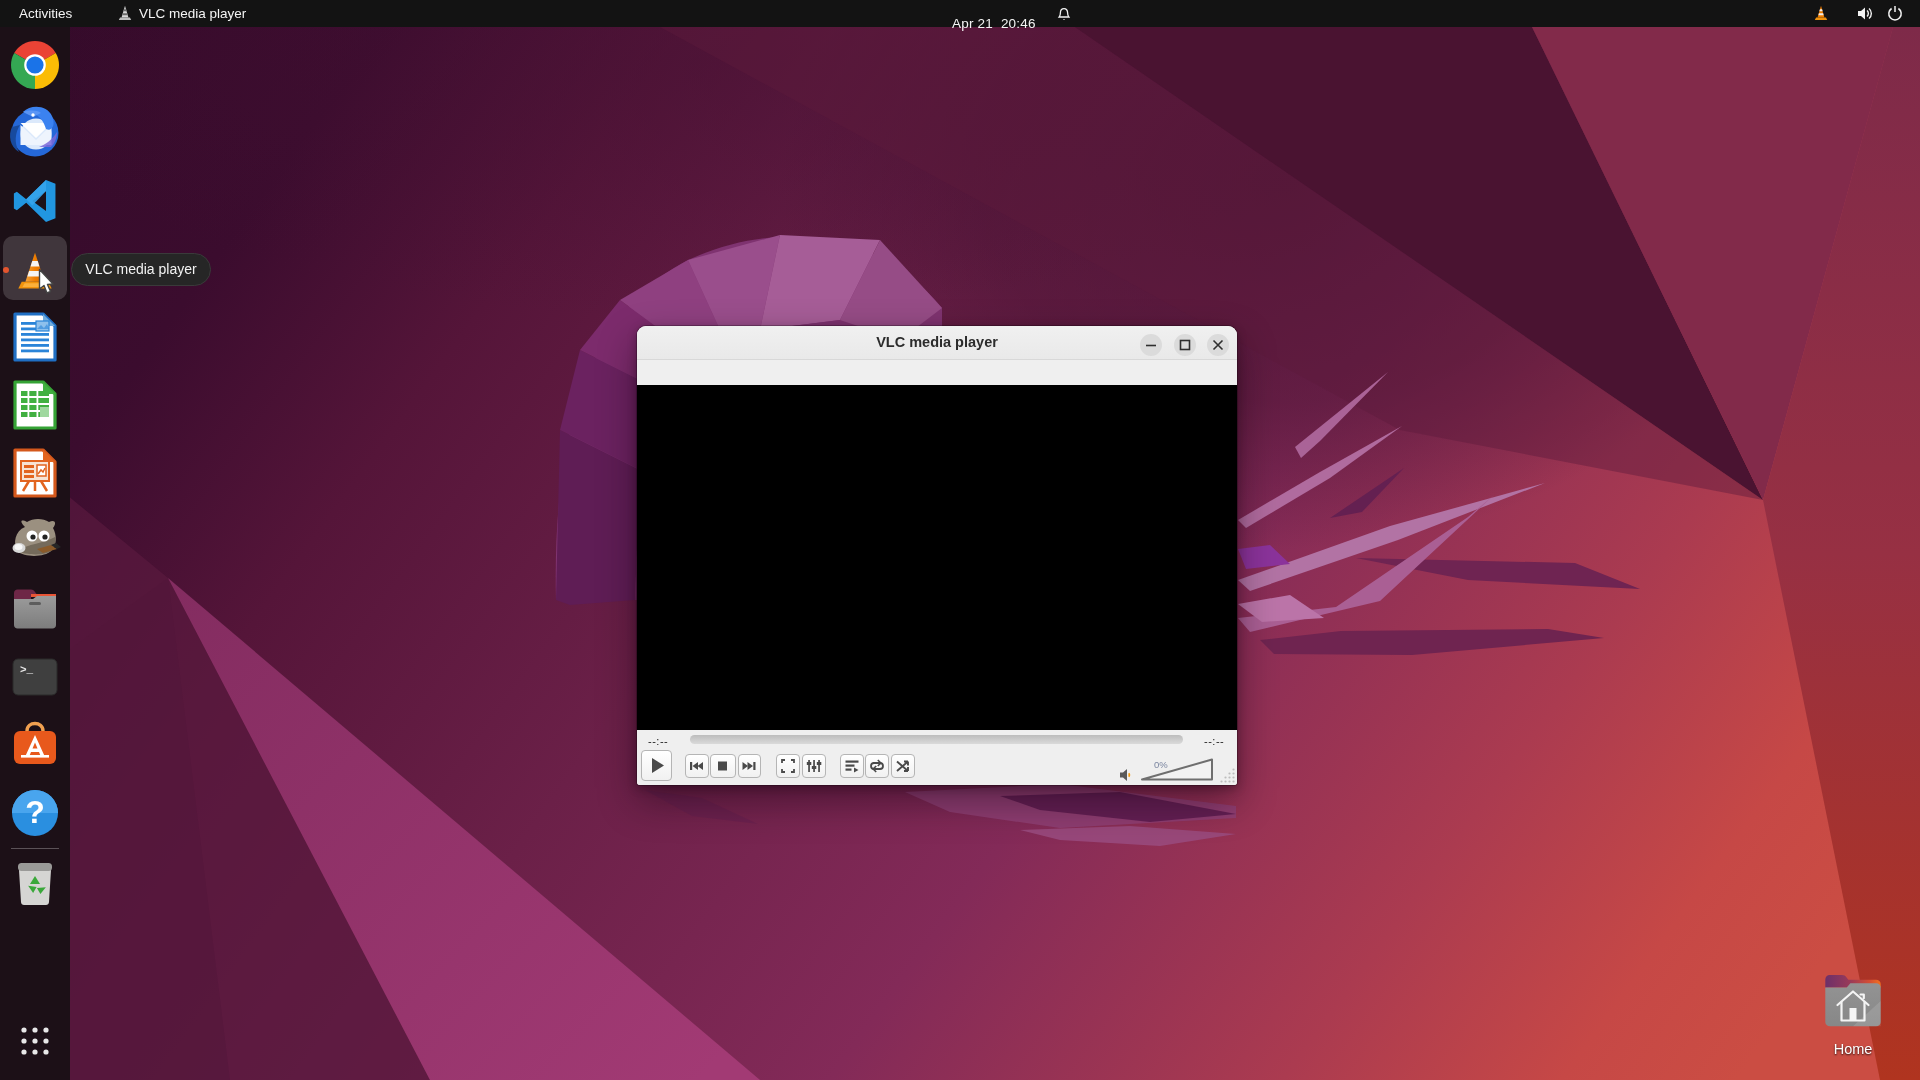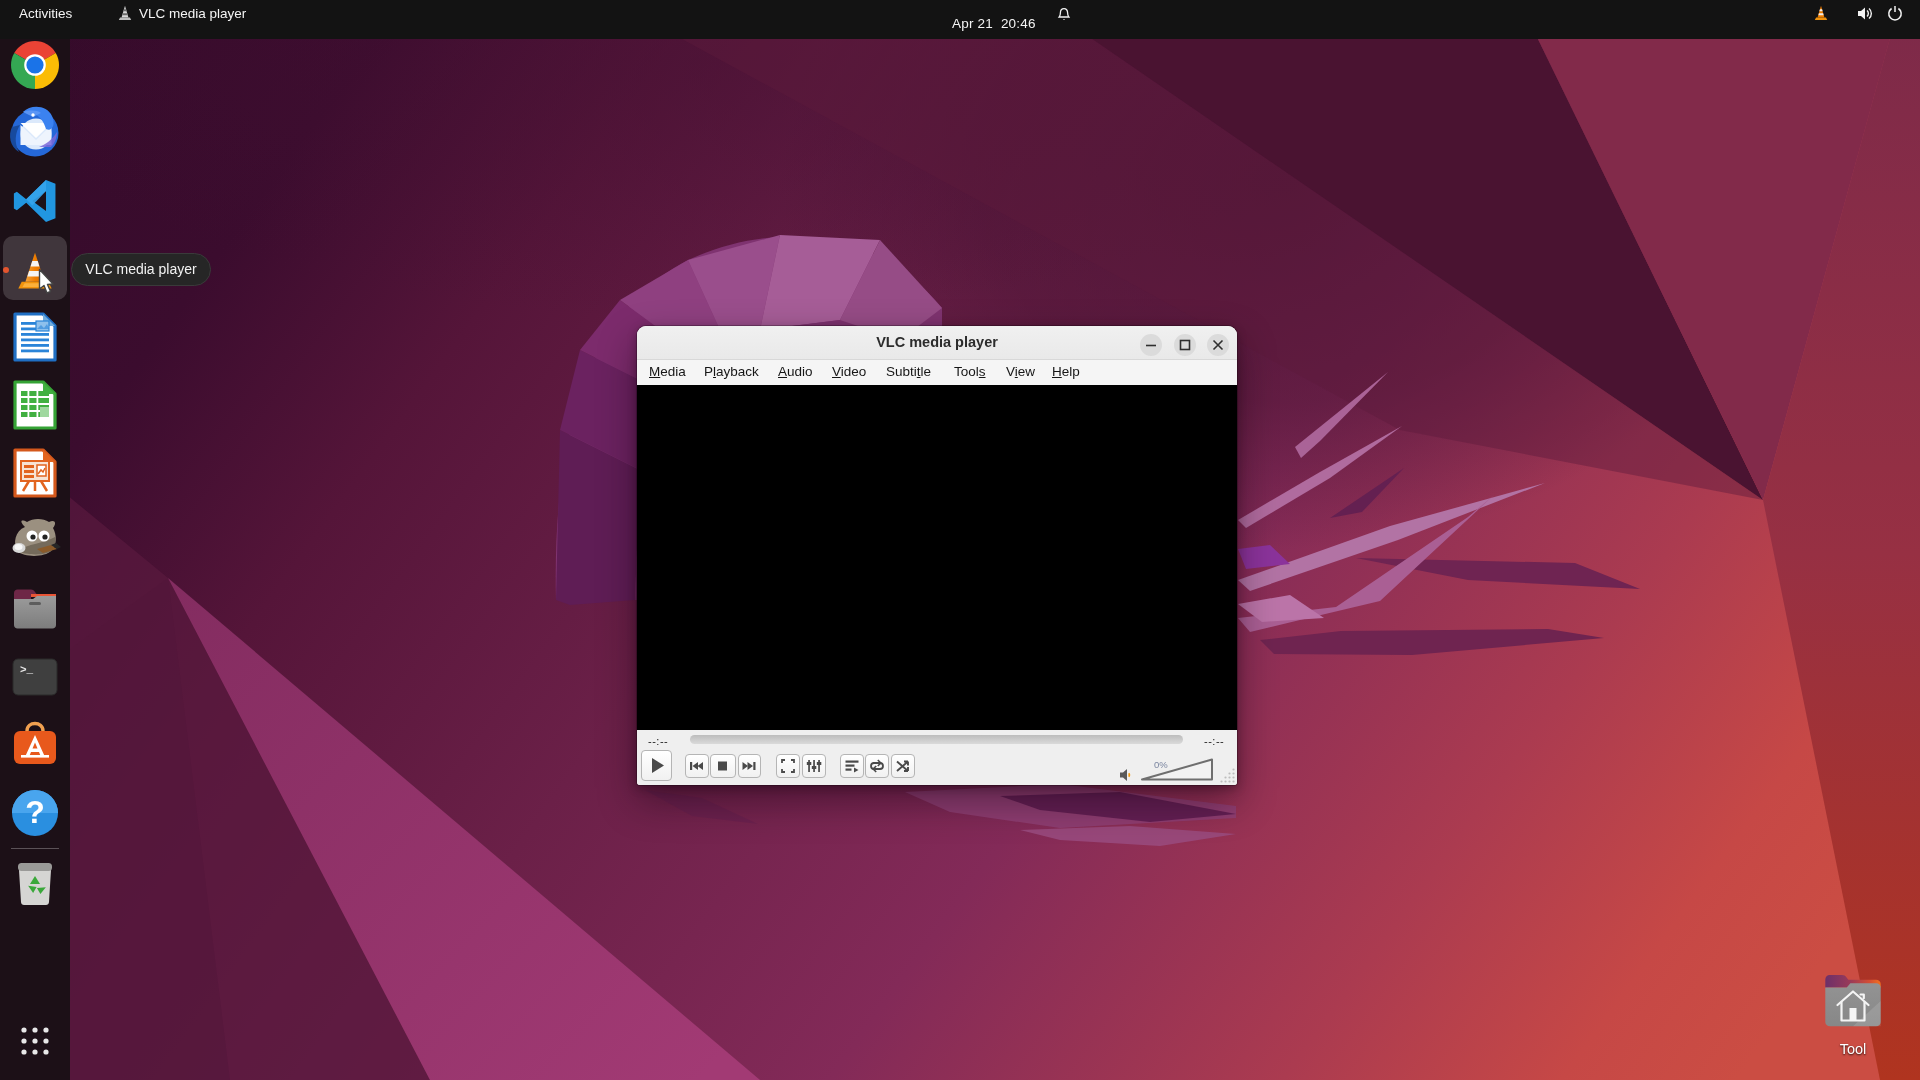--- a/index.html
+++ b/index.html
@@ -1,20 +1,20 @@
 <!DOCTYPE html>
 <html><head>
 <meta charset="utf-8">
 <style>
   * { margin:0; padding:0; box-sizing:border-box; }
   html,body { width:1920px; height:1080px; overflow:hidden; }
   body { font-family:"Liberation Sans", sans-serif; position:relative; background:#000; }
   #wall { position:absolute; left:0; top:0; }
   
-  #topbar { position:absolute; left:0; top:0; width:1920px; height:39px; background:#131313; z-index:50; color:#f4f4f4; font-size:13.5px; }
+  #topbar { position:absolute; left:0; top:0; width:1920px; height:27px; background:#131313; z-index:50; color:#f4f4f4; font-size:13.5px; }
   #topbar .act { position:absolute; left:19px; top:0; line-height:27px; }
   #topbar .appname { position:absolute; left:139px; top:0; line-height:27px; }
   #topbar .clock { position:absolute; left:952px; top:10px; line-height:27px; letter-spacing:0.2px; }
   
   #dock { position:absolute; left:0; top:27px; width:70px; height:1053px; background:#1c1017; z-index:40; }
   #vlcsel { position:absolute; left:3px; top:209px; width:64px; height:64px; border-radius:10px; background:rgba(255,255,255,0.16); }
   #vlcdot { position:absolute; left:3px; top:240px; width:6px; height:6px; border-radius:50%; background:#e4552e; }
   #docksep { position:absolute; left:11px; top:821px; width:48px; height:1px; background:rgba(255,255,255,0.28); }
   
   #tooltip { position:absolute; left:71px; top:253px; width:140px; height:33px; background:#262626; border:1px solid #3a3a3a; border-radius:17px; z-index:60; color:#f2f2f2; font-size:14px; text-align:center; line-height:31px; }
@@ -317,30 +317,20 @@
     <div class="wbtn" style="left:503px;"><svg width="22" height="22">
           <line x1="6" y1="11.5" x2="16" y2="11.5" stroke="#2f2f2f" stroke-width="1.6"></line>
         </svg></div>
     <div class="wbtn" style="left:537px;"><svg width="22" height="22">
           <rect x="6.5" y="6.5" width="9" height="9" fill="none" stroke="#2f2f2f" stroke-width="1.6"></rect>
         </svg></div>
     <div class="wbtn" style="left:570px;"><svg width="22" height="22">
           <path d="M6.5,6.5 L15.5,15.5 M15.5,6.5 L6.5,15.5" stroke="#2f2f2f" stroke-width="1.6"></path>
         </svg></div>
   </div>
-  <div id="menubar">
-    <span style="left:12px;"><u>M</u>edia</span>
-    <span style="left:67px;">P<u>l</u>ayback</span>
-    <span style="left:141px;"><u>A</u>udio</span>
-    <span style="left:195px;"><u>V</u>ideo</span>
-    <span style="left:249px;">Subti<u>t</u>le</span>
-    <span style="left:317px;">Tool<u>s</u></span>
-    <span style="left:369px;">V<u>i</u>ew</span>
-    <span style="left:415px;"><u>H</u>elp</span>
-  </div>
   <div id="video"></div>
   <div id="controls">
     <span class="time" style="left:11px;">--:--</span>
     <div id="seek"></div>
     <span class="time" style="left:567px;">--:--</span>
     <div class="cbtn" style="left:4px;top:20px;width:31px;height:31px;">
       <svg width="29" height="29">
           <polygon points="10,7 22,14.5 10,22" fill="#4a4a4a"></polygon>
         </svg>
     </div>
@@ -443,14 +433,14 @@
     <path d="M0.3,12.6 L0.3,4.5 C0.3,2 2.2,0 4.7,0 L17,0 C19.2,0 20.4,0.9 21.4,2.3 L23.3,4.7 L51,4.7 C53.6,4.7 55.7,6.4 55.7,9 L55.7,12.6 Z" fill="url(#ftab)"></path>
     <path d="M0.3,12.6 L21.7,12.6 L25.4,8.3 L51,8.3 C53.8,8.3 55.7,10 55.7,12.6 L55.7,47 C55.7,49.6 53.8,51.3 51,51.3 L5,51.3 C2.3,51.3 0.3,49.6 0.3,47 Z" fill="url(#fbody)"></path>
     <polygon points="55.7,26 55.7,51.3 28,51.3" fill="#ffffff" opacity="0.13"></polygon>
     <g fill="none" stroke="#f4f4f4" stroke-width="2.2" stroke-linejoin="round" stroke-linecap="round">
       <path d="M12.5,30 L28,16.5 L43.5,30"></path>
       <path d="M16.5,27 L16.5,45.5 L39.5,45.5 L39.5,27"></path>
       <path d="M35.5,19.5 L38.8,19.5 L38.8,23.2"></path>
     </g>
     <rect x="24.5" y="33" width="7" height="12.5" fill="#f4f4f4"></rect>
   </svg>
-  <div style="margin-top:10px;text-align:center;font-size:14.5px;color:#ffffff;text-shadow:0 1px 2px rgba(0,0,0,0.85);">Tool</div>
+  <div style="margin-top:10px;text-align:center;font-size:14.5px;color:#ffffff;text-shadow:0 1px 2px rgba(0,0,0,0.85);">Home</div>
 </div>
 
 </body></html>

